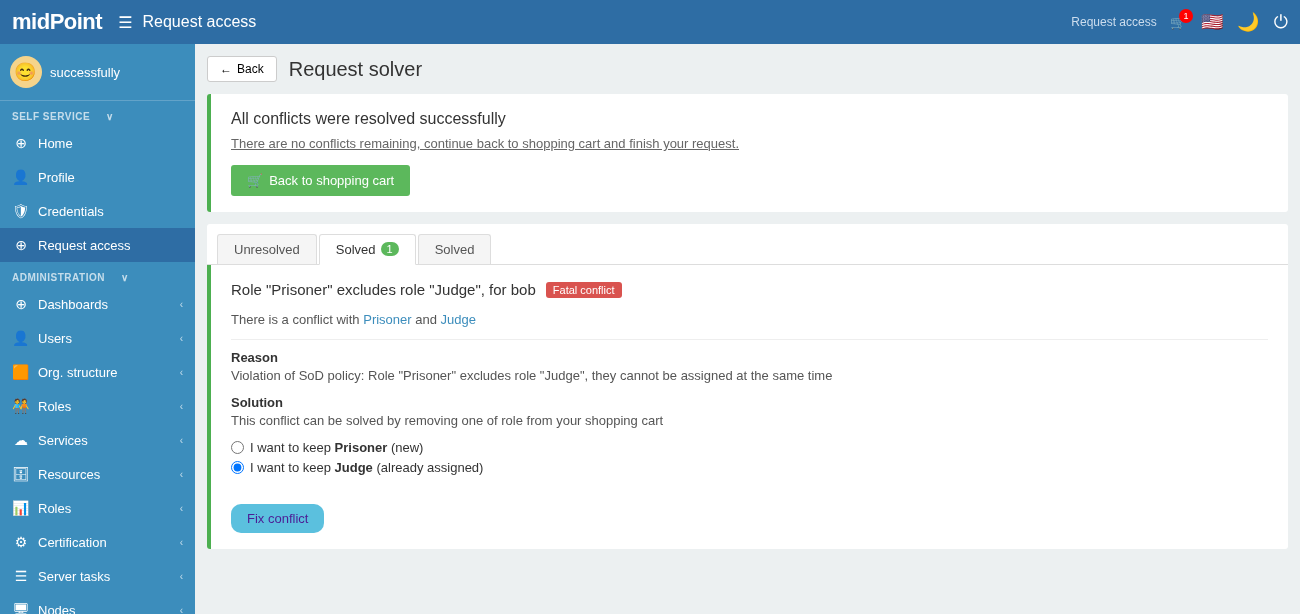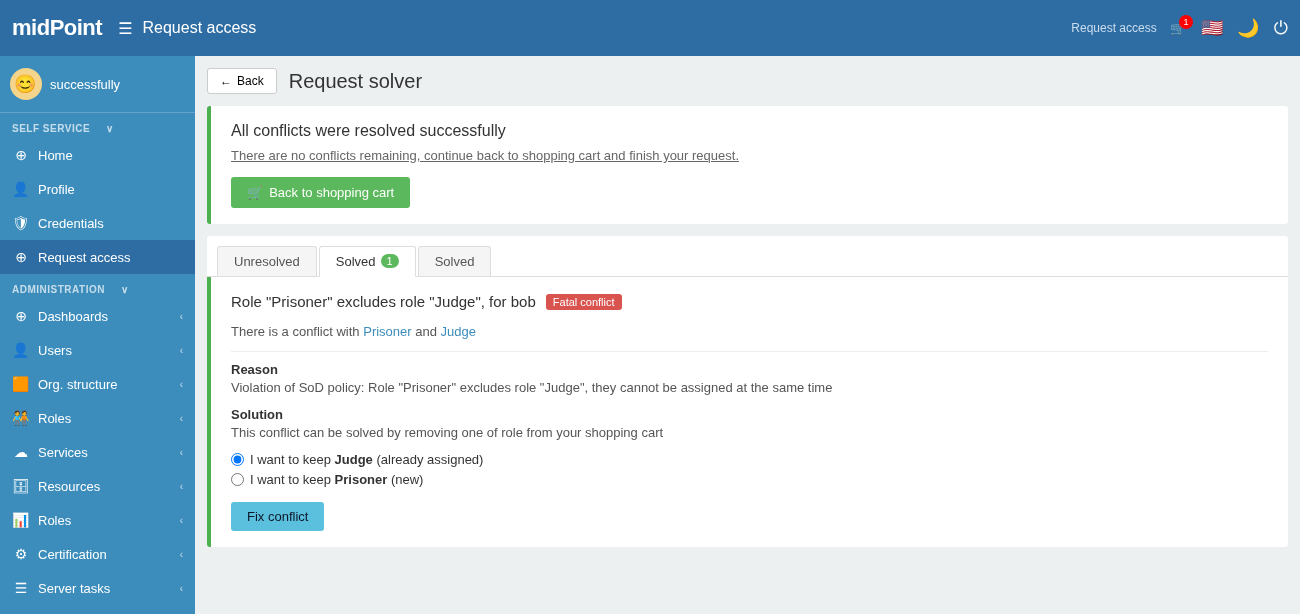--- a/index.html
+++ b/index.html
@@ -2,21 +2,21 @@
 <html><head>
   <meta charset="utf-8">
   <style>
     * { box-sizing: border-box; margin: 0; padding: 0; }
     body { font-family: 'Segoe UI', Arial, sans-serif; font-size: 13px; background: #f0f0f0; display: flex; flex-direction: column; height: 614px; overflow: hidden; }
 
     
     .navbar {
       background: #2e6da4;
       color: white;
-      height: 56px;
+      height: 44px;
       display: flex;
       align-items: center;
       padding: 0 12px;
       flex-shrink: 0;
     }
     .navbar-brand {
       font-size: 22px;
       font-weight: bold;
       color: white;
       margin-right: 16px;
@@ -276,27 +276,27 @@
     .radio-row {
       display: flex;
       align-items: center;
       gap: 6px;
       margin-bottom: 5px;
       font-size: 13px;
       color: #333;
     }
     .fix-btn {
       background: #5bc0de;
-      color: #0f172a;
+      color: #4c1d95;
       border: none;
-      border-radius: 3px;
+      border-radius: 10px;
       padding: 7px 16px;
       cursor: pointer;
       font-size: 13px;
-      margin-top: 10px;
+      margin-top: 24px;
     }
 
     .divider { border: none; border-top: 1px solid #eee; margin: 10px 0; }
   </style>
 </head>
 <body>
 
 <div class="navbar">
   <span class="navbar-brand">mid<span>P</span>oint</span>
   <span class="navbar-menu-icon">☰</span>
@@ -447,29 +447,29 @@
 
       <hr class="divider">
 
       <div class="section-label">Reason</div>
       <div class="section-text">Violation of SoD policy: Role "Prisoner" excludes role "Judge", they cannot be assigned at the same time</div>
 
       <div class="section-label">Solution</div>
       <div class="section-text">This conflict can be solved by removing one of role from your shopping cart</div>
 
       <div class="radio-row">
+        <input type="radio" name="keep-role" value="prisoner" style="">
+        <span>
+          I want to keep <strong>Prisoner</strong> (new)
+        </span>
+      </div>
+      <div class="radio-row">
         <input type="radio" name="keep-role" value="judge" checked="" style="">
         <span>
           I want to keep <strong>Judge</strong> (already assigned)
         </span>
       </div>
-      <div class="radio-row">
-        <input type="radio" name="keep-role" value="prisoner" style="">
-        <span>
-          I want to keep <strong>Prisoner</strong> (new)
-        </span>
-      </div>
 
       <button class="fix-btn">Fix conflict</button>
     </div>
 
   </div>
 </div>
 
 </body></html>

